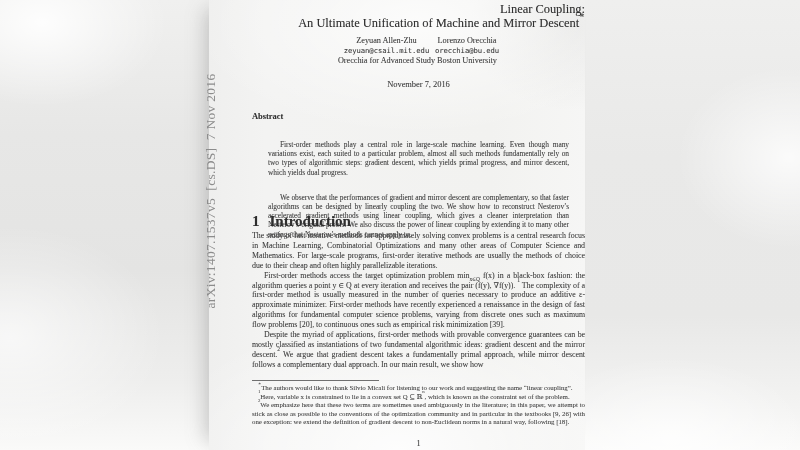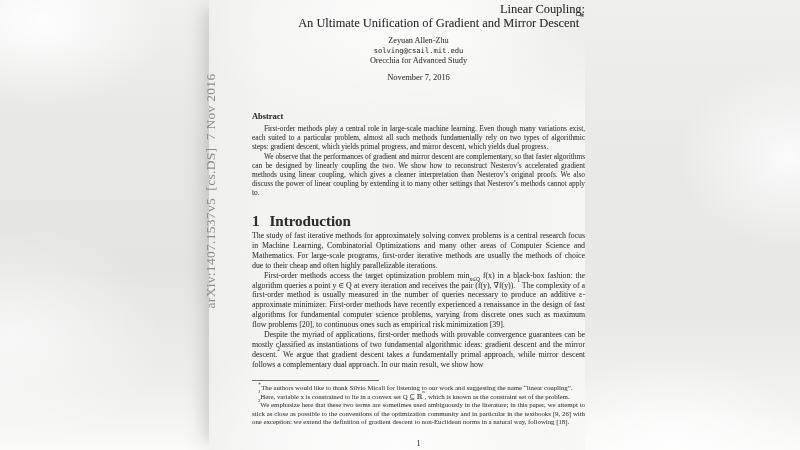--- a/index.html
+++ b/index.html
@@ -41,24 +41,24 @@
     font-size:13.5px;letter-spacing:.3px;color:#8c8c8c;
     white-space:pre;text-align:center;text-shadow:none;
   }
   .col{position:absolute;left:43px;top:0;width:333px;}
   .col .blk{position:absolute;left:0;width:333px;}
   .title-blk{top:3px;text-align:right;font-size:12.4px;line-height:13.8px;color:#2f2f2f;}
   .authors{top:36px;display:flex;justify-content:center;text-align:center;}
   .author .a-name{font-size:8.2px;line-height:10px;}
   .author .a-email{font-family:"DejaVu Sans Mono","Liberation Mono",monospace;font-size:7.1px;line-height:9.6px;}
   .author .a-affil{font-size:8.2px;line-height:10px;}
-  .date{top:73px;text-align:center;font-size:8.4px;}
+  .date{top:80px;text-align:center;font-size:8.4px;}
   .abs-head{top:112px;font-size:8.4px;font-weight:bold;color:#333;}
   .abstract{top:124px;left:13px;width:301px;font-size:7.3px;line-height:9.2px;text-align:justify;color:#414141;}
-  .abstract p{margin:0;text-indent:12px;}
+  .abstract p{margin:16px;text-indent:12px;}
   .sec-head{top:213px;font-size:15px;font-weight:bold;color:#2e2e2e;}
   .sec-head .sec-title{margin-left:10px;}
   .bodytext{top:231px;font-size:7.8px;line-height:9.9px;text-align:justify;}
   .bodytext p{margin:0;}
   .bodytext p.indent{text-indent:12px;}
   .footarea{top:380px;}
   .footrule{width:127px;border-top:1px solid #707070;height:0;margin:0 0 3px 0;}
   .footnotes{font-size:6.8px;line-height:8.6px;text-align:justify;color:#474747;}
   .footnotes p{margin:0;text-indent:6px;}
   .pagenum{top:439px;text-align:center;font-size:8px;}
@@ -75,28 +75,33 @@
   <div class="band-right"></div>
 
   <div class="page">
 
     <div class="watermark">arXiv:1407.1537v5  [cs.DS]  7 Nov 2016</div>
 
     <div class="col">
 
       <div class="blk title-blk">
         <div>Linear Coupling:</div>
-        <div><span>An Ultimate Unification of Gradient and Mirror Descent</span><sup>∗</sup></div>
+        <div><span>An Ultimate Unification of Machine and Mirror Descent</span><sup>∗</sup></div>
       </div>
 
       <div class="blk authors">
         <div class="author">
           <div class="a-name">Zeyuan Allen-Zhu</div>
-          <div class="a-email">solving@csail.mit.edu</div>
+          <div class="a-email">zeyuan@csail.mit.edu</div>
           <div class="a-affil">Orecchia for Advanced Study</div>
+        </div>
+        <div class="author">
+          <div class="a-name">Lorenzo Orecchia</div>
+          <div class="a-email">orecchia@bu.edu</div>
+          <div class="a-affil">Boston University</div>
         </div>
       </div>
 
       <div class="blk date">November 7, 2016</div>
 
       <div class="blk abs-head">Abstract</div>
 
       <div class="blk abstract">
         <p><span>First-order methods play a central role in large-scale machine learning. Even though many variations exist, each suited to a particular problem, almost all such methods fundamentally rely on two types of algorithmic steps: gradient descent, which yields primal progress, and mirror descent, which yields dual progress.</span></p>
         <p><span>We observe that the performances of gradient and mirror descent are complementary, so that faster algorithms can be designed by </span><span class="it">linearly coupling</span><span> the two. We show how to reconstruct Nesterov’s accelerated gradient methods using linear coupling, which gives a cleaner interpretation than Nesterov’s original proofs. We also discuss the power of linear coupling by extending it to many other settings that Nesterov’s methods cannot apply to.</span></p>

